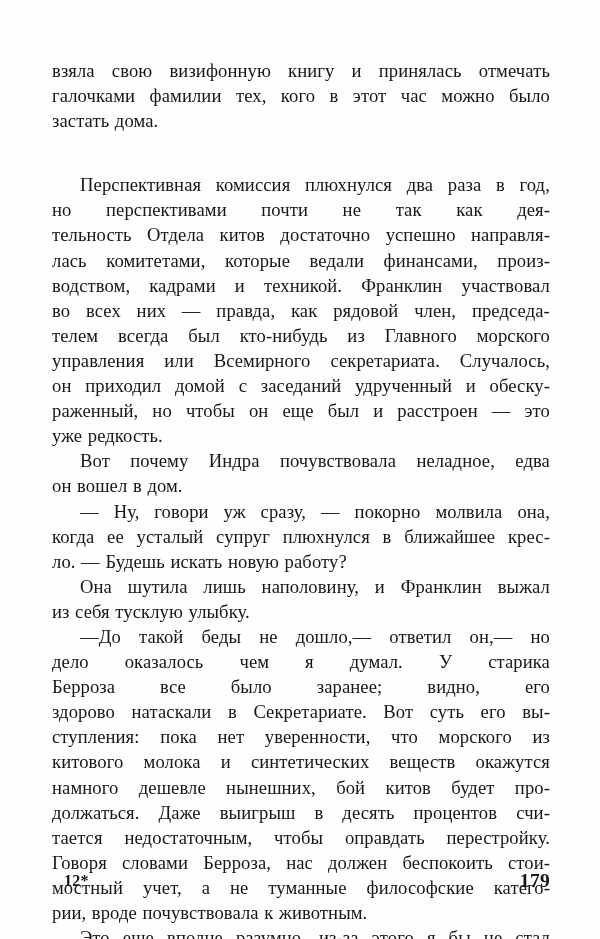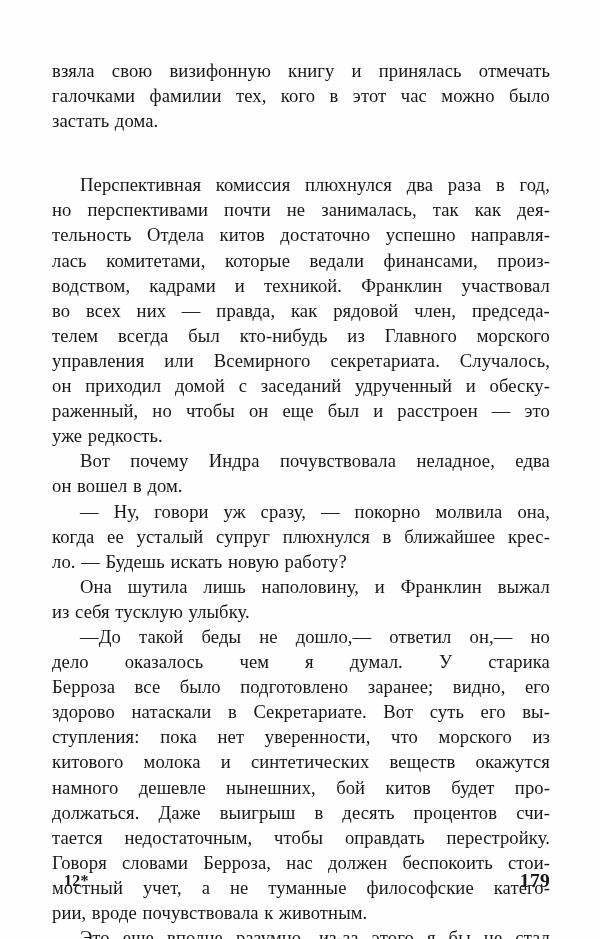--- a/index.html
+++ b/index.html
@@ -110,21 +110,21 @@
   <div class="text-column">
     <div id="body-root">
         <div class="para">
           <div class="line justify"><span class="w">взяла</span><span class="w">свою</span><span class="w">визифонную</span><span class="w">книгу</span><span class="w">и</span><span class="w">принялась</span><span class="w">отмечать</span></div>
           <div class="line justify"><span class="w">галочками</span><span class="w">фамилии</span><span class="w">тех,</span><span class="w">кого</span><span class="w">в</span><span class="w">этот</span><span class="w">час</span><span class="w">можно</span><span class="w">было</span></div>
           <div class="line last"><span class="w">застать</span><span class="w">дома.</span></div>
         </div>
         <div class="section-gap"></div>
         <div class="para">
           <div class="line justify indent"><span class="w">Перспективная</span><span class="w">комиссия</span><span class="w">плюхнулся</span><span class="w">два</span><span class="w">раза</span><span class="w">в</span><span class="w">год,</span></div>
-          <div class="line justify"><span class="w">но</span><span class="w">перспективами</span><span class="w">почти</span><span class="w">не</span><span class="w">занималась,</span><span class="w">так</span><span class="w">как</span><span class="w">дея-</span></div>
+          <div class="line justify"><span class="w">но</span><span class="w">перспективами</span><span class="w">почти</span><span class="w">не</span><span class="w">так</span><span class="w">как</span><span class="w">дея-</span></div>
           <div class="line justify"><span class="w">тельность</span><span class="w">Отдела</span><span class="w">китов</span><span class="w">достаточно</span><span class="w">успешно</span><span class="w">направля-</span></div>
           <div class="line justify"><span class="w">лась</span><span class="w">комитетами,</span><span class="w">которые</span><span class="w">ведали</span><span class="w">финансами,</span><span class="w">произ-</span></div>
           <div class="line justify"><span class="w">водством,</span><span class="w">кадрами</span><span class="w">и</span><span class="w">техникой.</span><span class="w">Франклин</span><span class="w">участвовал</span></div>
           <div class="line justify"><span class="w">во</span><span class="w">всех</span><span class="w">них</span><span class="w">—</span><span class="w">правда,</span><span class="w">как</span><span class="w">рядовой</span><span class="w">член,</span><span class="w">председа-</span></div>
           <div class="line justify"><span class="w">телем</span><span class="w">всегда</span><span class="w">был</span><span class="w">кто-нибудь</span><span class="w">из</span><span class="w">Главного</span><span class="w">морского</span></div>
           <div class="line justify"><span class="w">управления</span><span class="w">или</span><span class="w">Всемирного</span><span class="w">секретариата.</span><span class="w">Случалось,</span></div>
           <div class="line justify"><span class="w">он</span><span class="w">приходил</span><span class="w">домой</span><span class="w">с</span><span class="w">заседаний</span><span class="w">удрученный</span><span class="w">и</span><span class="w">обеску-</span></div>
           <div class="line justify"><span class="w">раженный,</span><span class="w">но</span><span class="w">чтобы</span><span class="w">он</span><span class="w">еще</span><span class="w">был</span><span class="w">и</span><span class="w">расстроен</span><span class="w">—</span><span class="w">это</span></div>
           <div class="line last"><span class="w">уже</span><span class="w">редкость.</span></div>
         </div>
@@ -137,21 +137,21 @@
           <div class="line justify"><span class="w">когда</span><span class="w">ее</span><span class="w">усталый</span><span class="w">супруг</span><span class="w">плюхнулся</span><span class="w">в</span><span class="w">ближайшее</span><span class="w">крес-</span></div>
           <div class="line last"><span class="w">ло.</span><span class="w">—</span><span class="w">Будешь</span><span class="w">искать</span><span class="w">новую</span><span class="w">работу?</span></div>
         </div>
         <div class="para">
           <div class="line justify indent"><span class="w">Она</span><span class="w">шутила</span><span class="w">лишь</span><span class="w">наполовину,</span><span class="w">и</span><span class="w">Франклин</span><span class="w">выжал</span></div>
           <div class="line last"><span class="w">из</span><span class="w">себя</span><span class="w">тусклую</span><span class="w">улыбку.</span></div>
         </div>
         <div class="para">
           <div class="line justify indent"><span class="w">—До</span><span class="w">такой</span><span class="w">беды</span><span class="w">не</span><span class="w">дошло,—</span><span class="w">ответил</span><span class="w">он,—</span><span class="w">но</span></div>
           <div class="line justify"><span class="w">дело</span><span class="w">оказалось</span><span class="w">чем</span><span class="w">я</span><span class="w">думал.</span><span class="w">У</span><span class="w">старика</span></div>
-          <div class="line justify"><span class="w">Берроза</span><span class="w">все</span><span class="w">было</span><span class="w">подготовлено</span><span class="w">заранее;</span><span class="w">видно,</span><span class="w">его</span></div>
+          <div class="line justify"><span class="w">Берроза</span><span class="w">все</span><span class="w">было</span><span class="w">заранее;</span><span class="w">видно,</span><span class="w">его</span></div>
           <div class="line justify"><span class="w">здорово</span><span class="w">натаскали</span><span class="w">в</span><span class="w">Секретариате.</span><span class="w">Вот</span><span class="w">суть</span><span class="w">его</span><span class="w">вы-</span></div>
           <div class="line justify"><span class="w">ступления:</span><span class="w">пока</span><span class="w">нет</span><span class="w">уверенности,</span><span class="w">что</span><span class="w">морского</span><span class="w">из</span></div>
           <div class="line justify"><span class="w">китового</span><span class="w">молока</span><span class="w">и</span><span class="w">синтетических</span><span class="w">веществ</span><span class="w">окажутся</span></div>
           <div class="line justify"><span class="w">намного</span><span class="w">дешевле</span><span class="w">нынешних,</span><span class="w">бой</span><span class="w">китов</span><span class="w">будет</span><span class="w">про-</span></div>
           <div class="line justify"><span class="w">должаться.</span><span class="w">Даже</span><span class="w">выигрыш</span><span class="w">в</span><span class="w">десять</span><span class="w">процентов</span><span class="w">счи-</span></div>
           <div class="line justify"><span class="w">тается</span><span class="w">недостаточным,</span><span class="w">чтобы</span><span class="w">оправдать</span><span class="w">перестройку.</span></div>
           <div class="line justify"><span class="w">Говоря</span><span class="w">словами</span><span class="w">Берроза,</span><span class="w">нас</span><span class="w">должен</span><span class="w">беспокоить</span><span class="w">стои-</span></div>
           <div class="line justify"><span class="w">мостный</span><span class="w">учет,</span><span class="w">а</span><span class="w">не</span><span class="w">туманные</span><span class="w">философские</span><span class="w">катего-</span></div>
           <div class="line last"><span class="w">рии,</span><span class="w">вроде</span><span class="w">почувствовала</span><span class="w">к</span><span class="w">животным.</span></div>
         </div>

